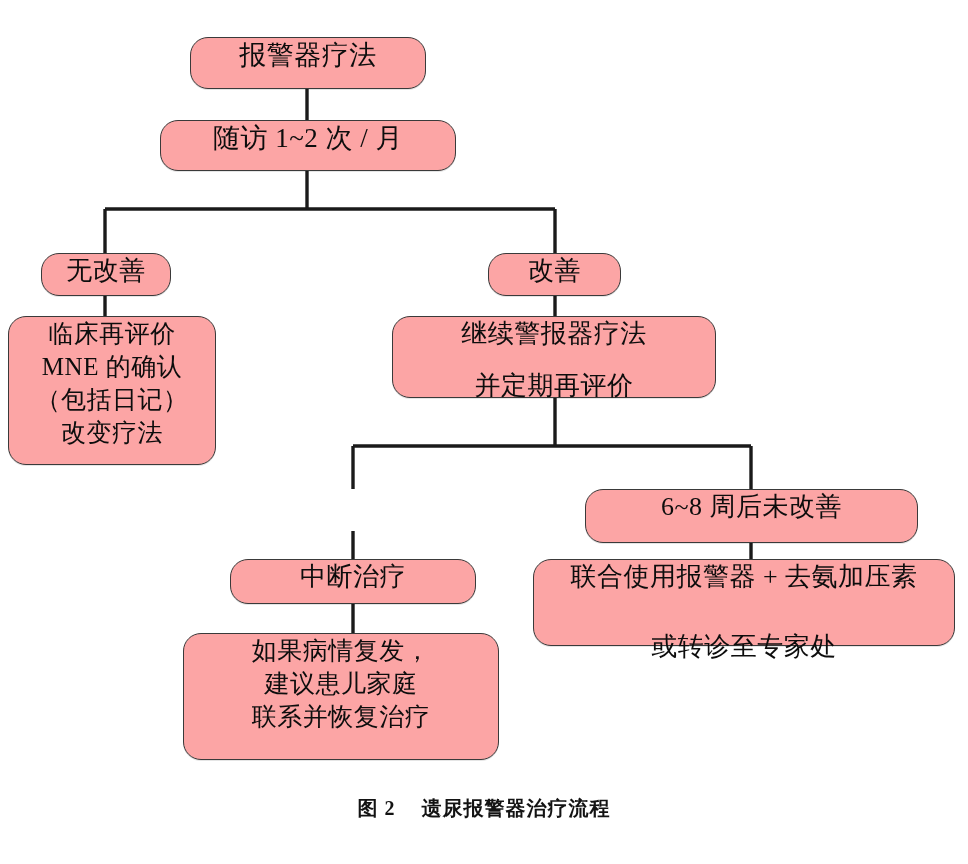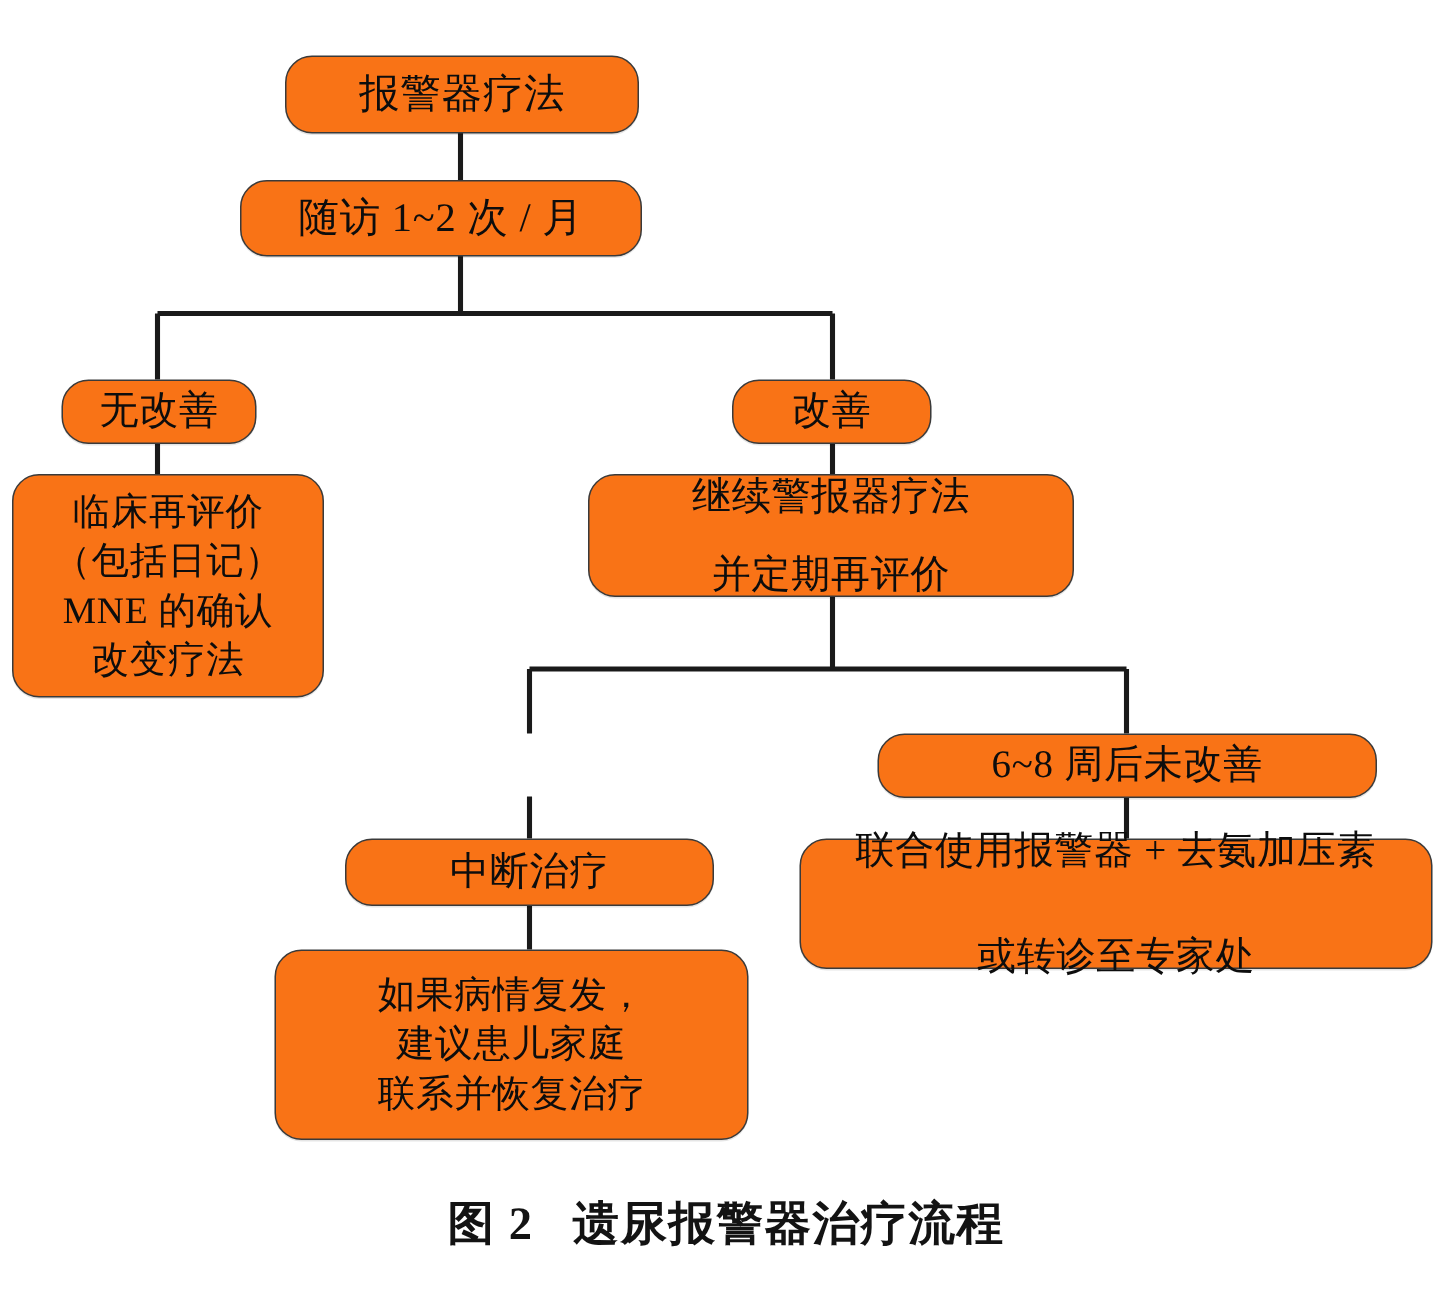--- a/index.html
+++ b/index.html
@@ -22,27 +22,26 @@
     position: absolute;
     left: 0;
     top: 0;
     width: 968px;
     height: 864px;
     pointer-events: none;
   }
   .node {
     position: absolute;
     box-sizing: border-box;
-    background: #f97316;
+    background: #fca5a5;
     border: 1.6px solid #3a3a3a;
     border-radius: 18px;
     display: flex;
     flex-direction: column;
     align-items: center;
-    justify-content: center;
     text-align: center;
     color: #0d0d0d;
     letter-spacing: 0.5px;
     z-index: 2;
     box-shadow: 0 1px 0 rgba(0,0,0,0.10);
   }
   .node .line {
     display: block;
     white-space: nowrap;
     line-height: 1.32;
@@ -50,21 +49,21 @@
   .size-lg .line { font-size: 27px; }
   .size-md .line { font-size: 26px; }
   .size-sm .line { font-size: 25px; }
 
   #caption {
     position: absolute;
     left: 0;
     top: 795px;
     width: 968px;
     text-align: center;
-    font-size: 31px;
+    font-size: 20px;
     font-weight: bold;
     color: #131313;
     letter-spacing: 1px;
   }
   #caption .cap-num { margin-right: 26px; }
 </style>
 </head>
 <body>
 
 <div id="flow-root">
@@ -93,56 +92,56 @@
       <line x1="353" y1="603" x2="353" y2="633"></line>
 
       <line x1="751" y1="531" x2="751" y2="559"></line>
     </g>
   </svg>
 
   <div class="node size-lg" style="left:190px; top:37px; width:236px; height:52px;">
     <span class="line">报警器疗法</span>
   </div>
 
-  <div class="node size-lg" style="left:160px; top:120px; width:268px; height:51px;">
+  <div class="node size-lg" style="left:160px; top:120px; width:296px; height:51px;">
     <span class="line">随访 1~2 次 / 月</span>
   </div>
 
   <div class="node size-md" style="left:41px; top:253px; width:130px; height:43px;">
     <span class="line">无改善</span>
   </div>
 
   <div class="node size-md" style="left:488px; top:253px; width:133px; height:43px;">
     <span class="line">改善</span>
   </div>
 
   <div class="node size-sm" style="left:8px; top:316px; width:208px; height:149px;">
     <span class="line">临床再评价</span>
+    <span class="line">MNE 的确认</span>
     <span class="line">（包括日记）</span>
-    <span class="line">MNE 的确认</span>
     <span class="line">改变疗法</span>
   </div>
 
   <div class="node size-md" style="left:392px; top:316px; width:324px; height:82px;gap:18px;">
     <span class="line">继续警报器疗法</span>
     <span class="line">并定期再评价</span>
   </div>
 
 
   <div class="node size-md" style="left:230px; top:559px; width:246px; height:45px;">
     <span class="line">中断治疗</span>
   </div>
 
   <div class="node size-sm" style="left:183px; top:633px; width:316px; height:127px;">
     <span class="line">如果病情复发，</span>
     <span class="line">建议患儿家庭</span>
     <span class="line">联系并恢复治疗</span>
   </div>
 
-  <div class="node size-md" style="left:585px; top:489px; width:333px; height:43px;">
+  <div class="node size-md" style="left:585px; top:489px; width:333px; height:54px;">
     <span class="line">6~8 周后未改善</span>
   </div>
 
   <div class="node size-md" style="left:533px; top:559px; width:422px; height:87px;gap:36px;">
     <span class="line">联合使用报警器 + 去氨加压素</span>
     <span class="line">或转诊至专家处</span>
   </div>
 
   <div id="caption">
     <span class="cap-num">图 2</span><span>遗尿报警器治疗流程</span>

